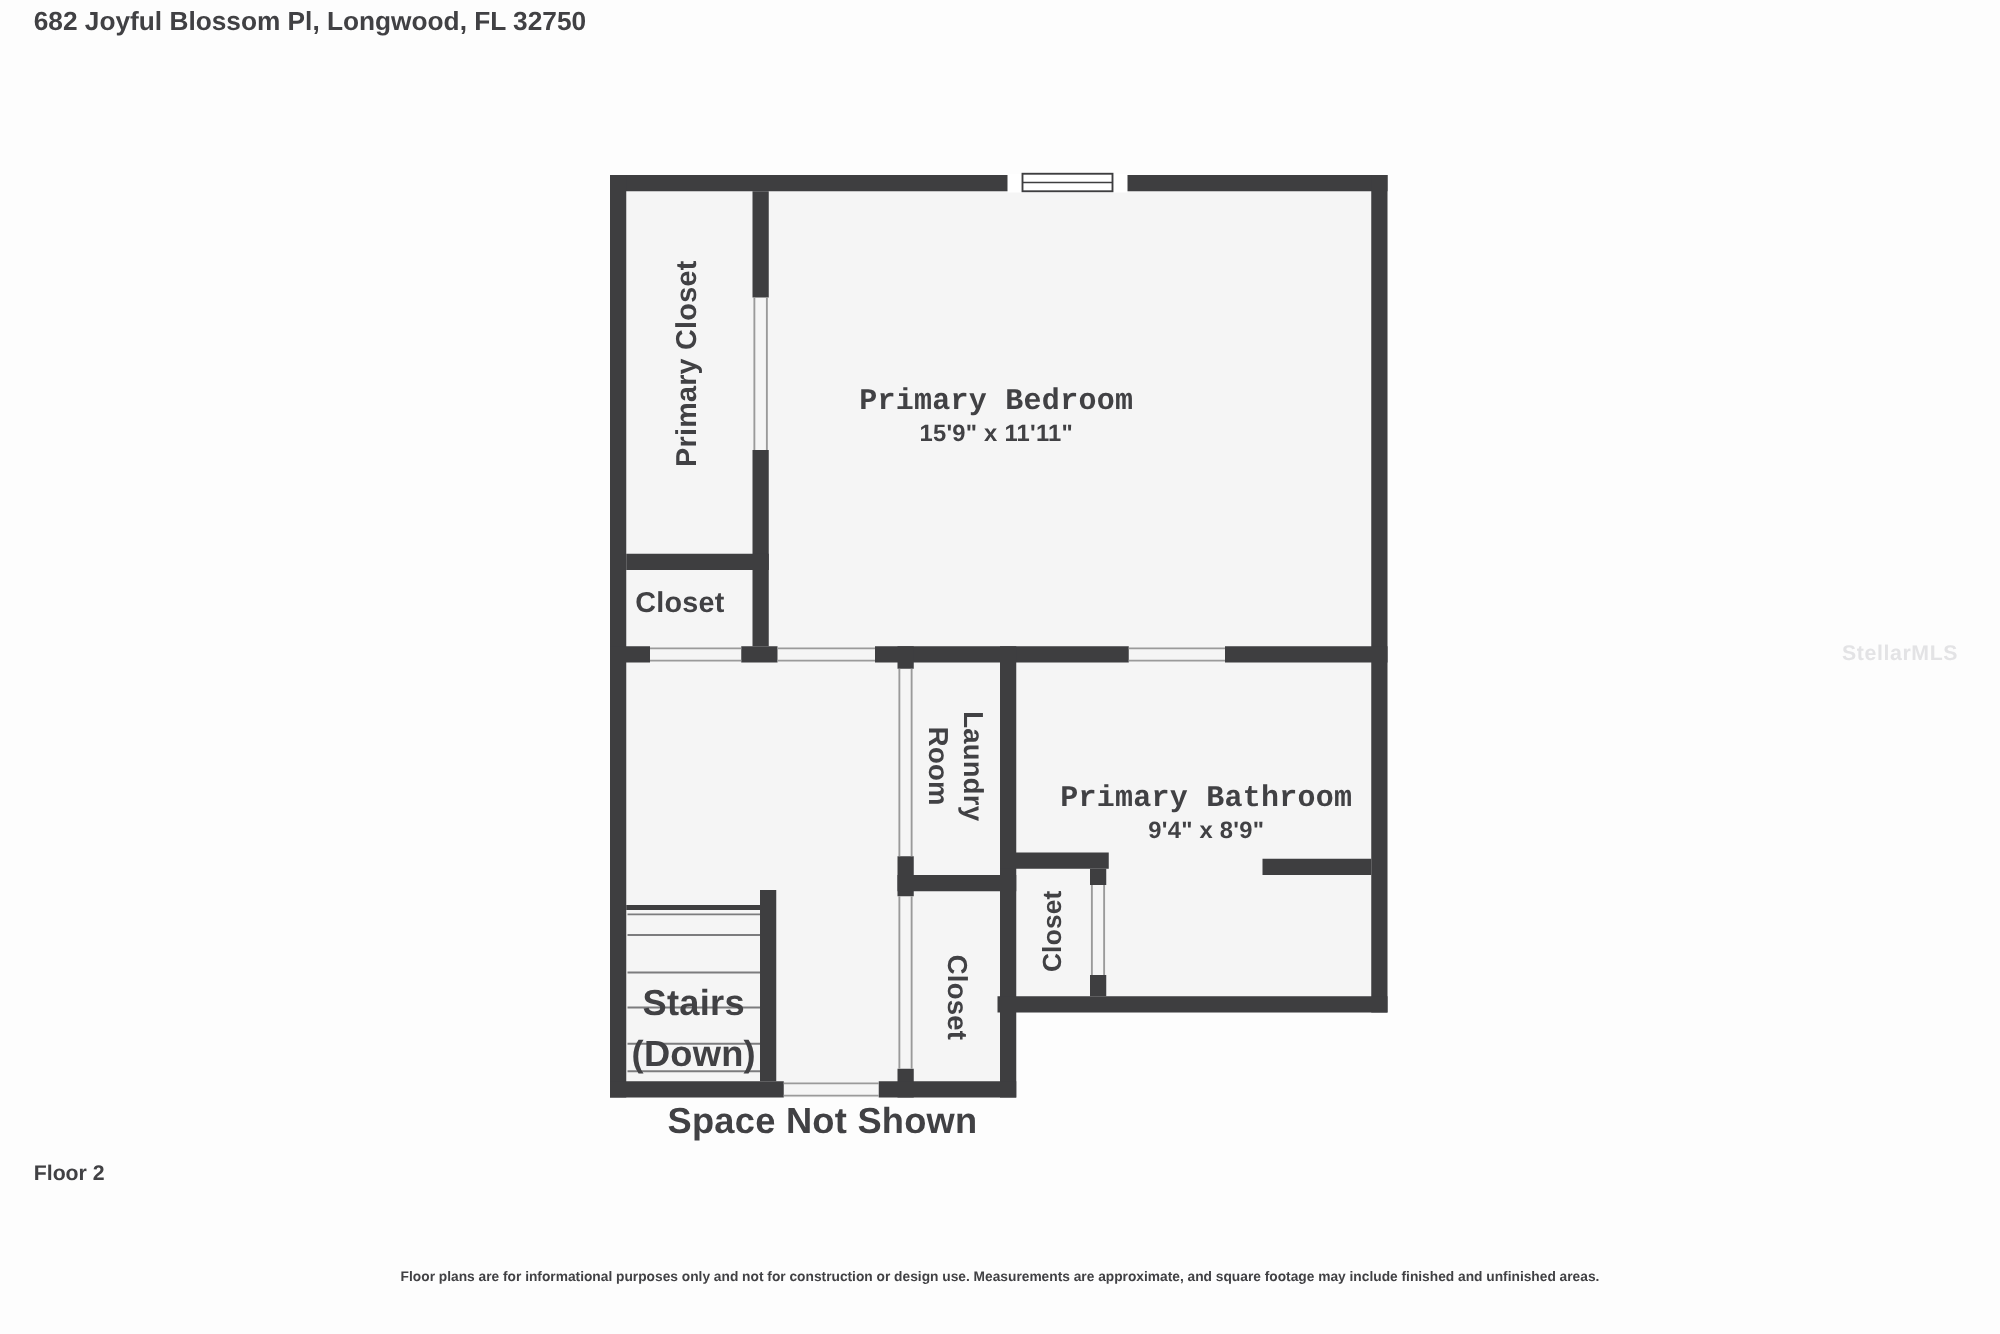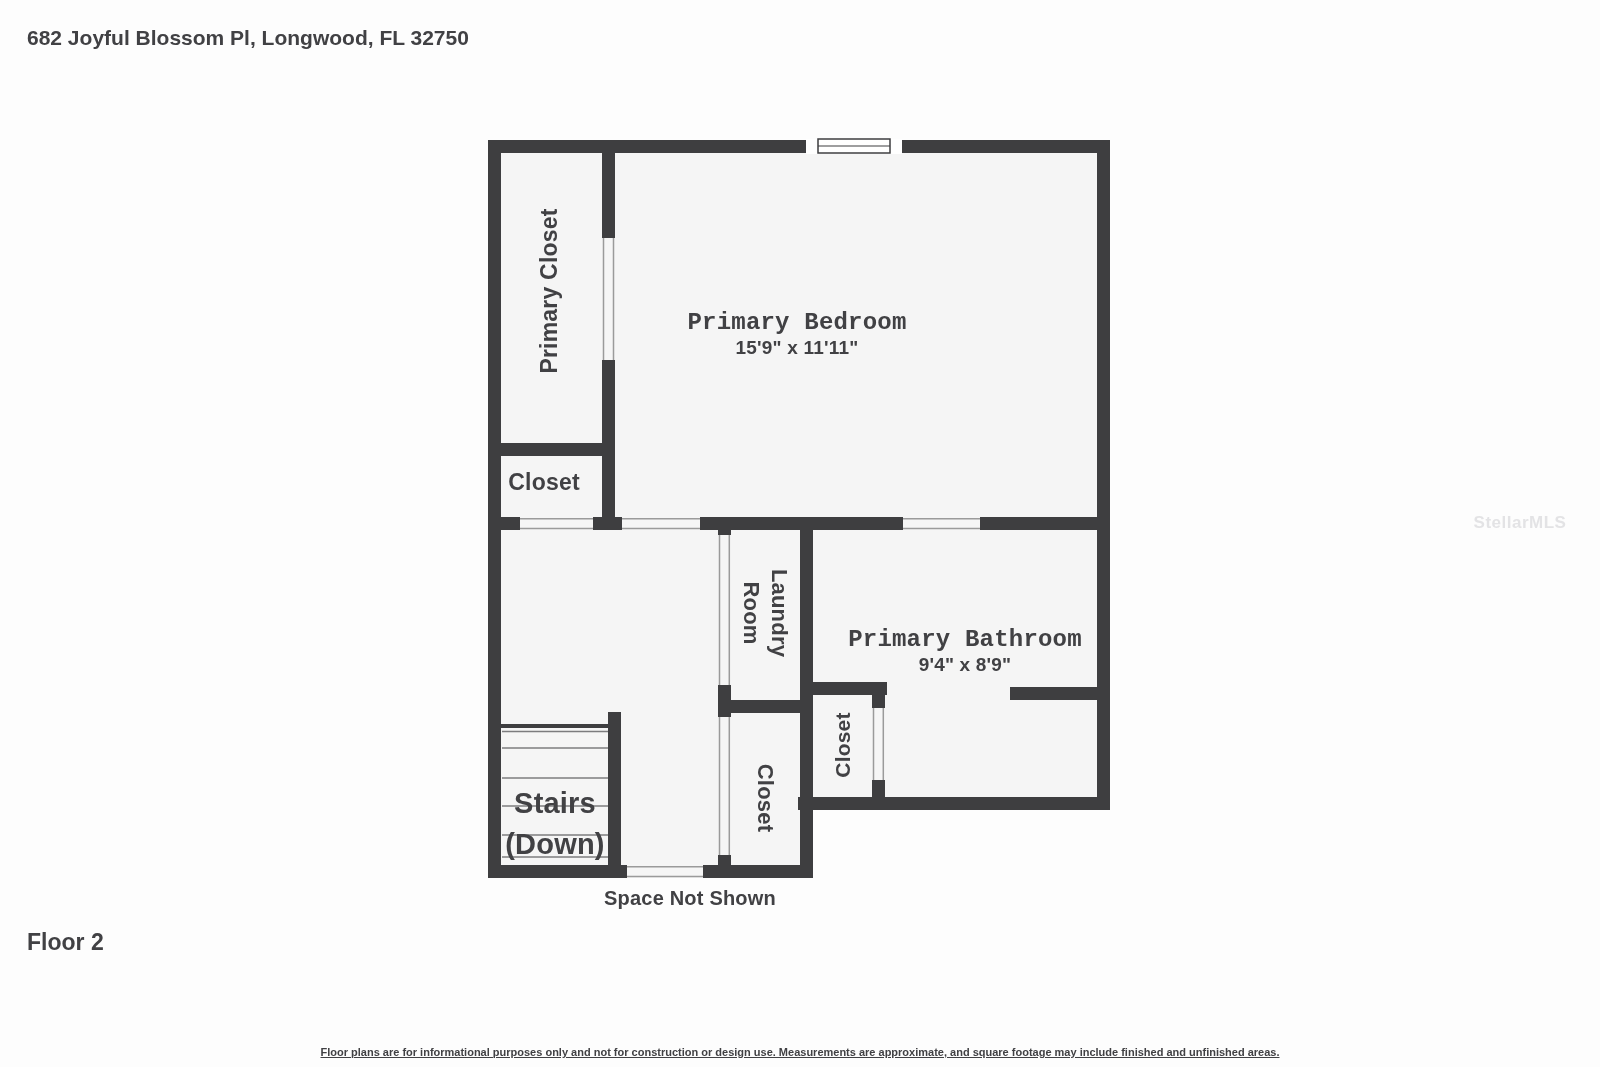--- a/index.html
+++ b/index.html
@@ -13,25 +13,25 @@
     transform:translate(-50%,-50%);
     color:#414144;
     font-weight:700;
     text-align:center;
     white-space:nowrap;
     letter-spacing:.2px;
   }
   .rot90{transform:translate(-50%,-50%) rotate(90deg);}
   .rot-90{transform:translate(-50%,-50%) rotate(-90deg);}
   .wrap{white-space:normal;}
-  #title{position:absolute;left:27px;top:26px;font-size:21px;font-weight:700;color:#414144;}
-  #floor-label{position:absolute;left:27px;top:929px;font-size:23px;font-weight:700;color:#414144;}
+  #title{position:absolute;left:27px;top:6px;font-size:21px;font-weight:700;color:#414144;}
+  #floor-label{position:absolute;left:27px;top:929px;font-size:17px;font-weight:700;color:#414144;}
   #disclaimer{
-    position:absolute;left:800px;top:1046px;transform:translate(-50%,0);
-    font-size:11px;font-weight:700;color:#414144;white-space:nowrap;text-decoration:underline;
+    position:absolute;left:800px;top:1016px;transform:translate(-50%,0);
+    font-size:11px;font-weight:700;color:#414144;white-space:nowrap;
   }
   #watermark{
     position:absolute;left:1520px;top:523px;transform:translate(-50%,-50%);
     font-size:17px;font-weight:700;color:#e3e3e5;letter-spacing:.5px;
   }
   svg{position:absolute;left:0;top:0;}
 </style>
 </head>
 <body>
 
@@ -129,20 +129,20 @@
 
   <div class="label" style="left:965px;top:639px;font-size:24px;font-family:Liberation Mono, monospace;">Primary Bathroom</div>
   <div class="label" style="left:965px;top:665px;font-size:19px;">9'4" x 8'9"</div>
 
   <div class="label rot90" style="left:765px;top:798px;font-size:22px;">Closet</div>
 
   <div class="label rot-90" style="left:843px;top:745px;font-size:21px;">Closet</div>
 
   <div class="label wrap" style="left:555px;top:824px;font-size:29px;width:116px;line-height:1.42;">Stairs (Down)</div>
 
-  <div class="label" style="left:690px;top:898px;font-size:20px;">Space Not Shown</div>
+  <div class="label" style="left:658px;top:898px;font-size:29px;">Space Not Shown</div>
 
   <div id="watermark">StellarMLS</div>
 
   <div id="floor-label">Floor 2</div>
 
   <div id="disclaimer">Floor plans are for informational purposes only and not for construction or design use. Measurements are approximate, and square footage may include finished and unfinished areas.</div>
 </div>
 
 </body></html>

